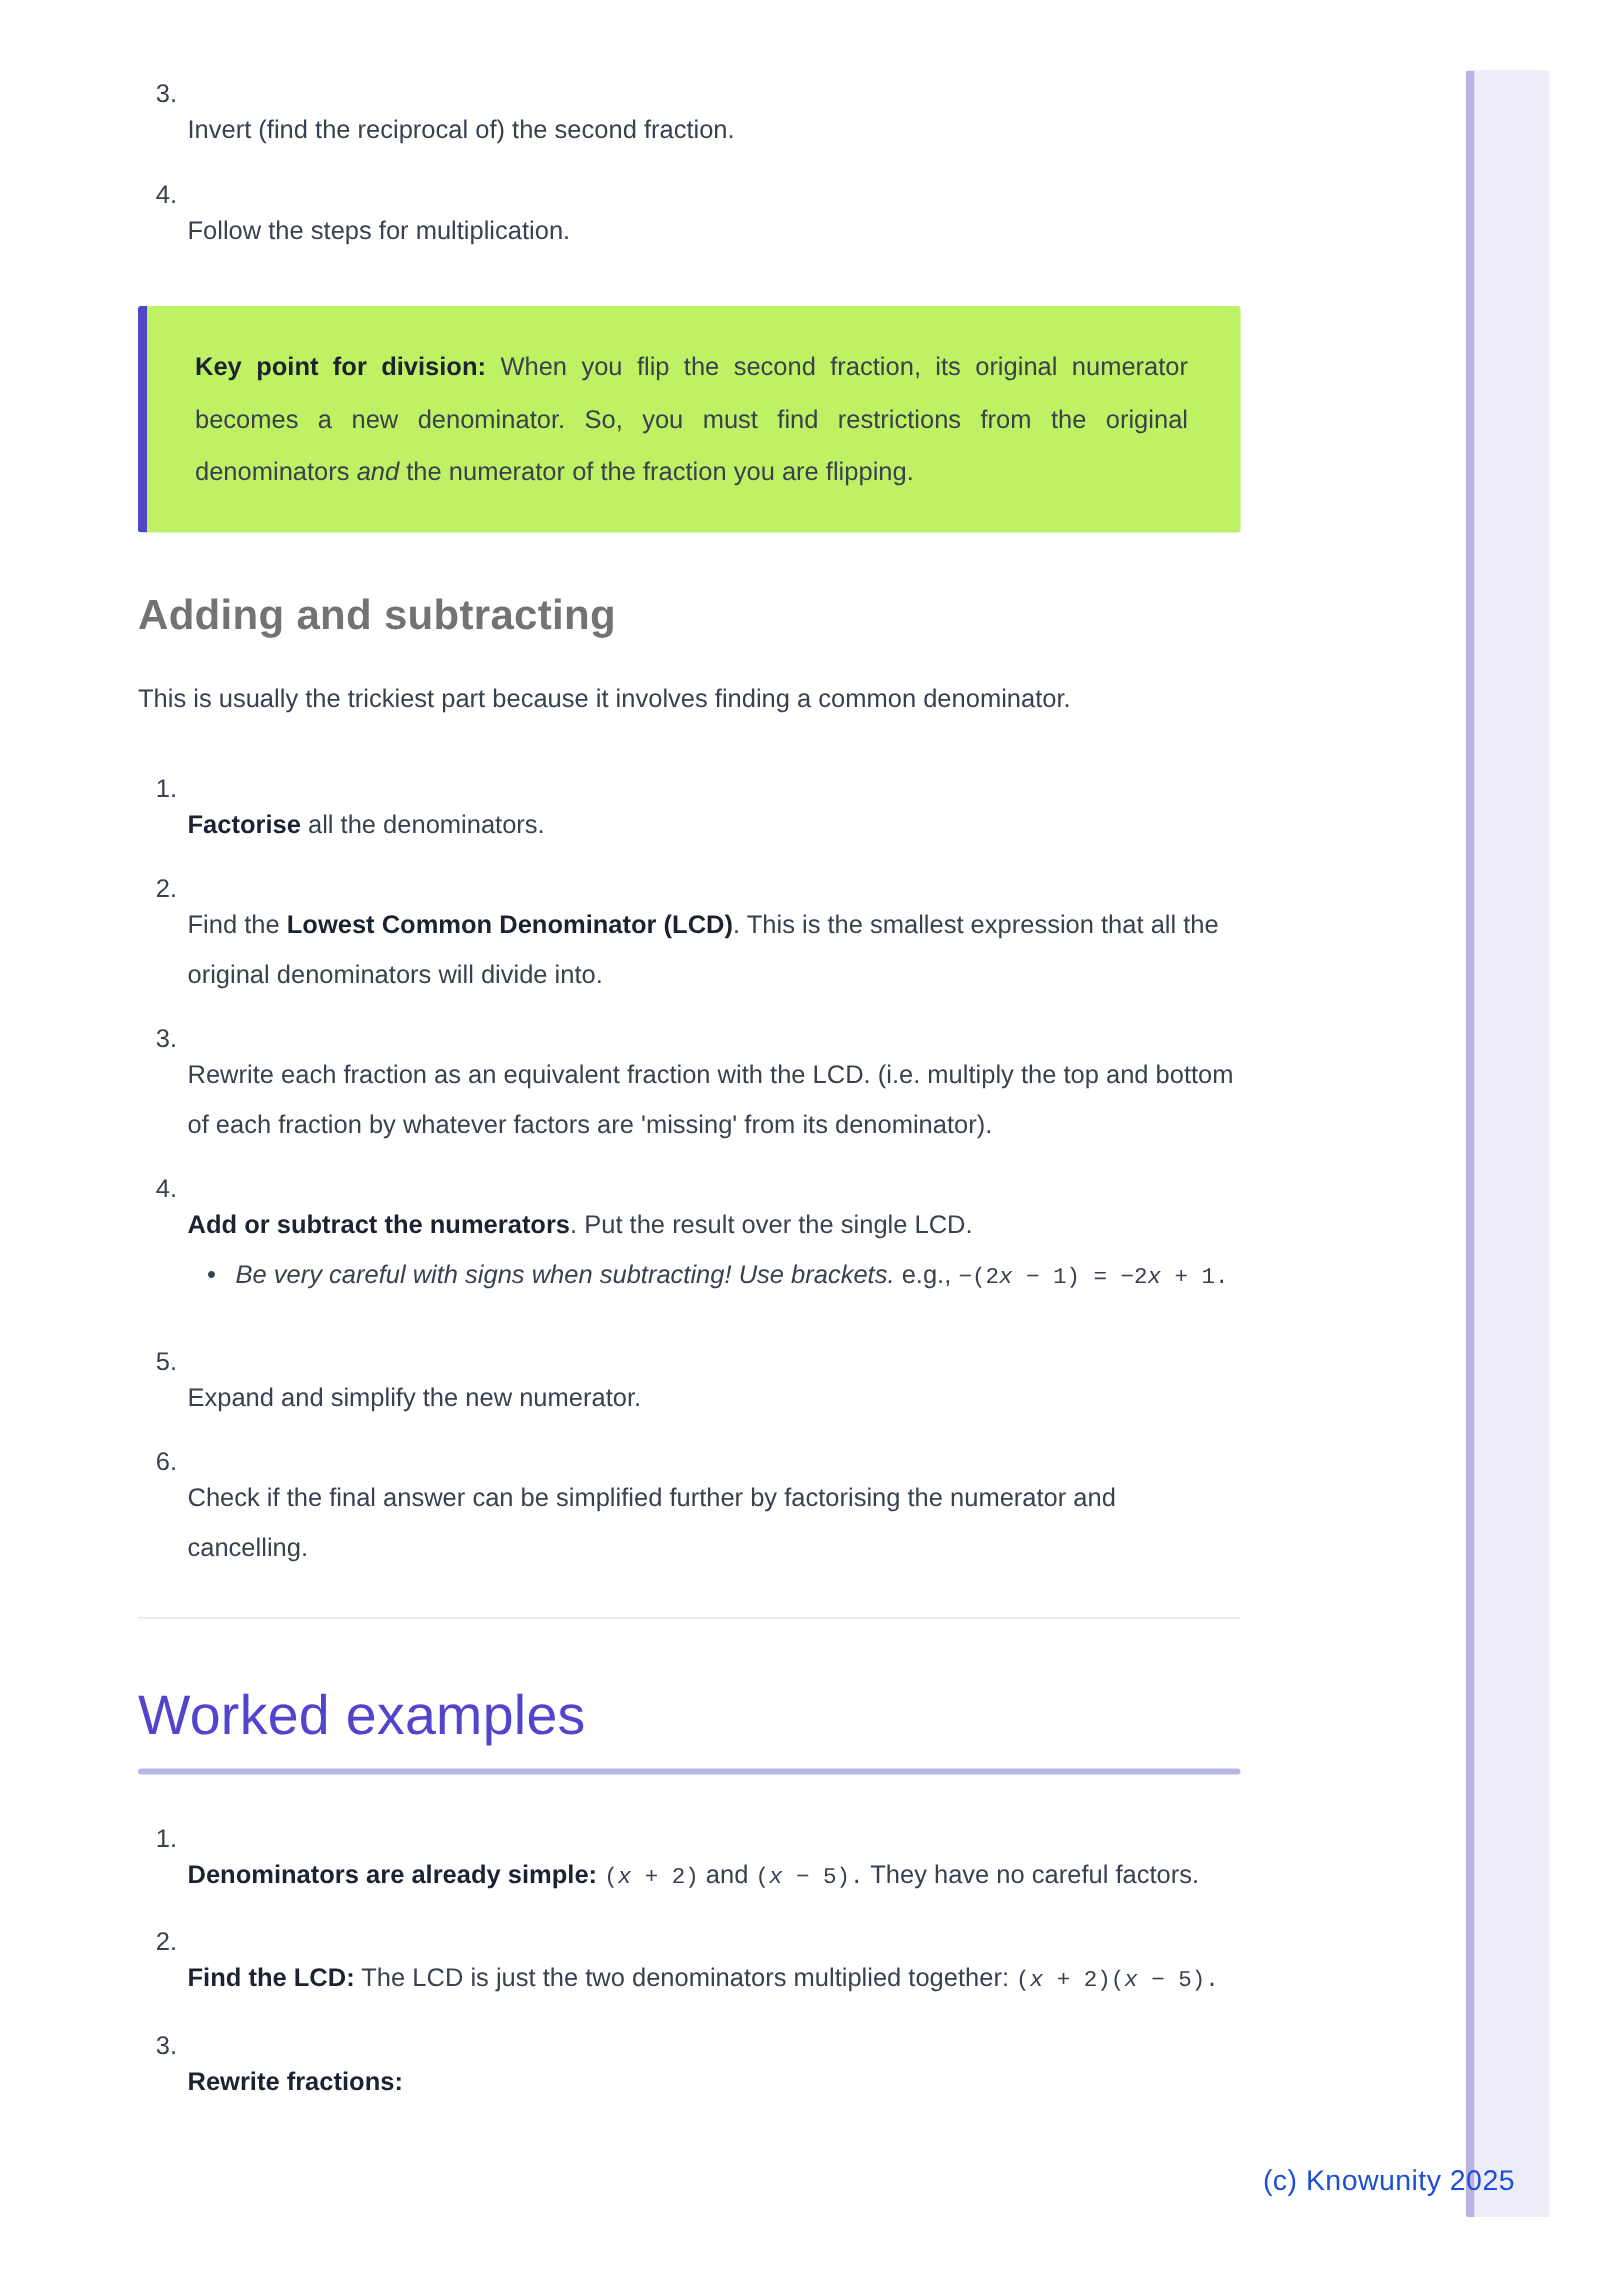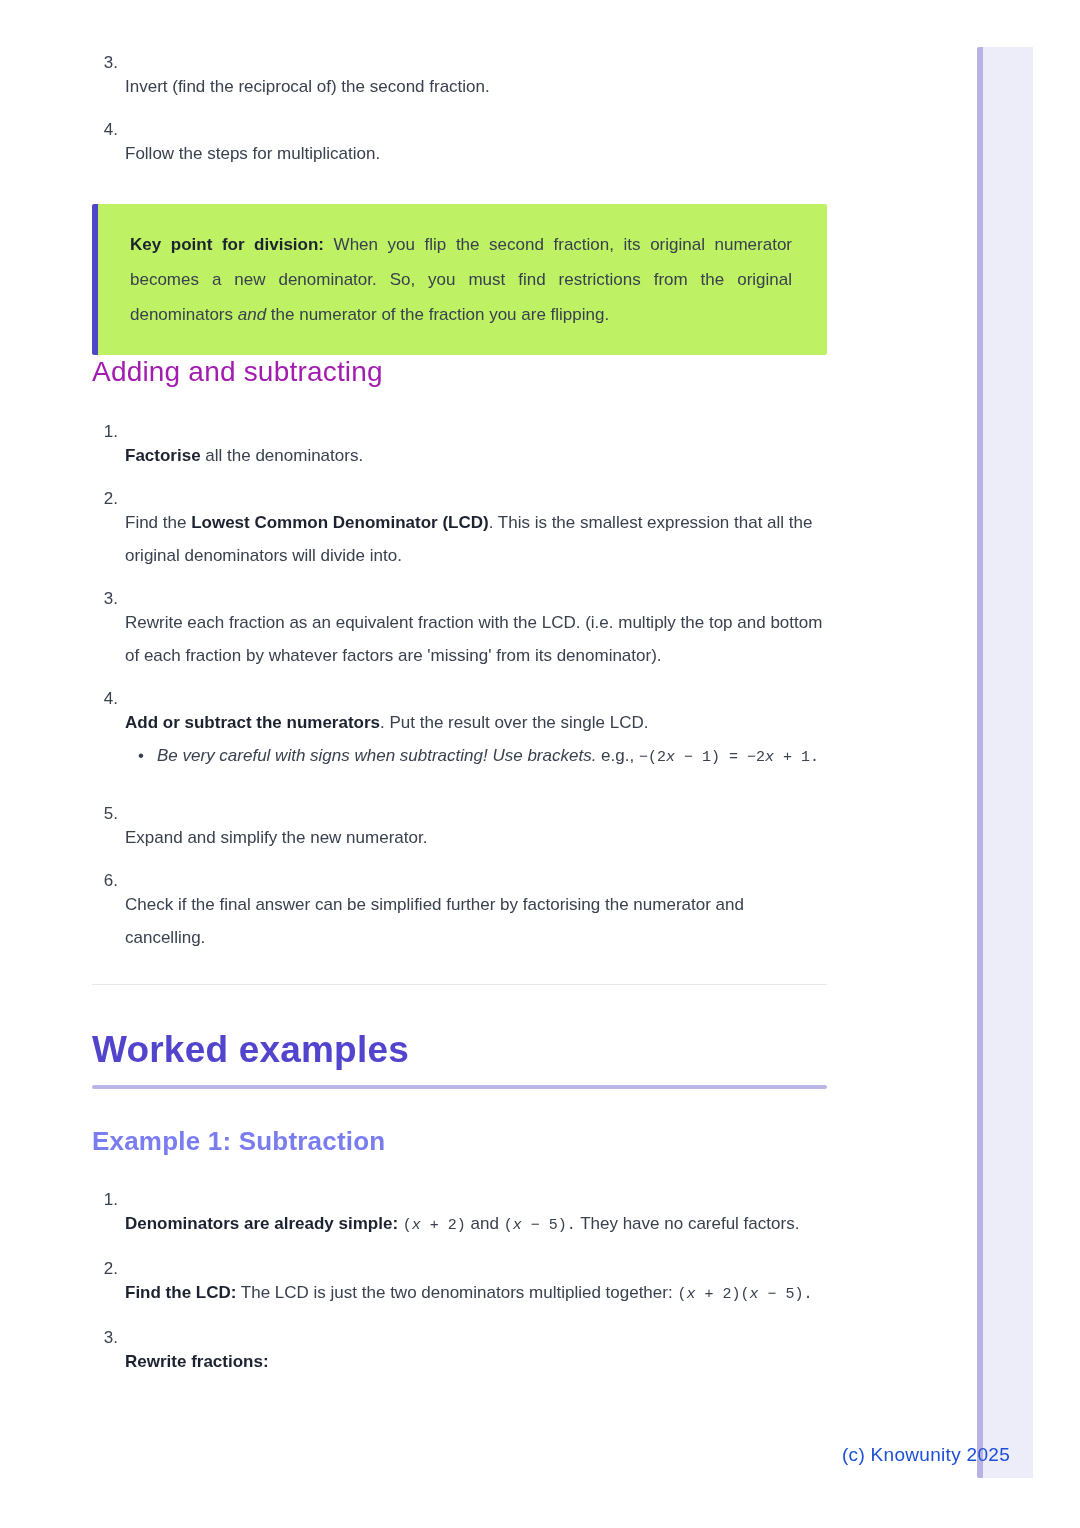--- a/index.html
+++ b/index.html
@@ -64,24 +64,25 @@
     margin-top: 34px;
     background: #bef264;
     border-left: 6px solid #4f46c8;
     border-radius: 2px;
     padding: 23px 35px 23px 32px;
     line-height: 35px;
     text-align: justify;
   }
 
   h2.section-heading {
+    margin-top: 38px;
     font-size: 28px;
     line-height: 34px;
-    font-weight: normal;
-    color: #a21caf;
+    font-weight: bold;
+    color: #737373;
     letter-spacing: 0.2px;
   }
   .intro-par {
     margin-top: 22px;
     text-align: justify;
     line-height: 34px;
   }
 
   .steps { margin-top: 26px; }
 
@@ -89,21 +90,21 @@
     margin-top: 30px;
     border: none;
     border-top: 1px solid #e7e7ec;
     height: 0;
   }
 
   h1.big-heading {
     margin-top: 44px;
     font-size: 37px;
     line-height: 42px;
-    font-weight: bold;
+    font-weight: normal;
     color: #5244cc;
     letter-spacing: 0.2px;
   }
   .heading-underline {
     margin-top: 14px;
     height: 4px;
     width: 100%;
     background: #b9b5e8;
     border-radius: 2px;
   }
@@ -175,20 +176,21 @@
 
     <div class="callout">
       <strong>Key point for division:</strong>
       <span>When you flip the second fraction, its original numerator becomes a new denominator. So, you must find restrictions from the original denominators</span>
       <span class="it">and</span>
       <span>the numerator of the fraction you are flipping.</span>
     </div>
 
     <h2 class="section-heading">Adding and subtracting</h2>
 
+    <p class="intro-par">This is usually the trickiest part because it involves finding a common denominator.</p>
 
     <ol class="olist steps">
       <li>
         <span class="marker">1.</span>
         <span class="li-body"><strong>Factorise</strong><span> all the denominators.</span></span>
       </li>
       <li>
         <span class="marker">2.</span>
         <span class="li-body"><span>Find the</span> <strong>Lowest Common Denominator (LCD)</strong><span>. This is the smallest expression that all the original denominators will divide into.</span></span>
       </li>
@@ -218,21 +220,20 @@
         <span class="marker">6.</span>
         <span class="li-body">Check if the final answer can be simplified further by factorising the numerator and cancelling.</span>
       </li>
     </ol>
 
     <hr class="divider">
 
     <h1 class="big-heading">Worked examples</h1>
     <div class="heading-underline"></div>
 
-    <h3 class="example-heading">Example 1: Subtraction</h3>
 
 
     <ol class="olist steps">
       <li>
         <span class="marker">1.</span>
         <span class="li-body"><strong>Denominators are already simple:</strong>
           <span class="math">(<i>x</i> + 2)</span>
           <span>and</span>
           <span class="math">(<i>x</i> − 5).</span>
           <span>They have no careful factors.</span></span>

